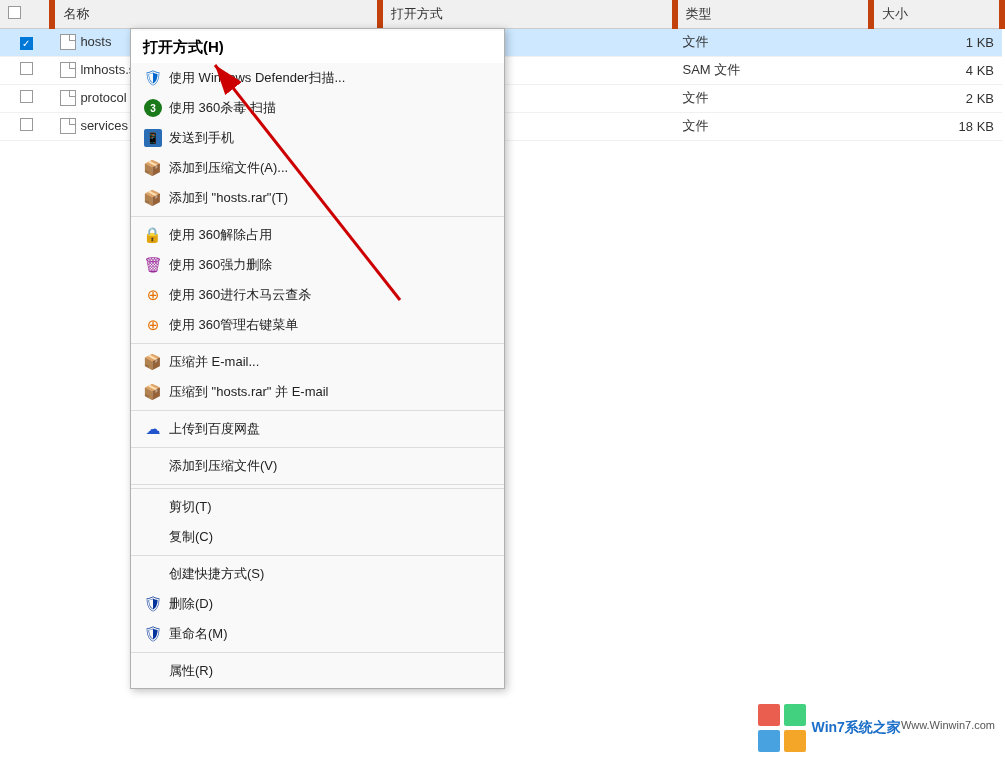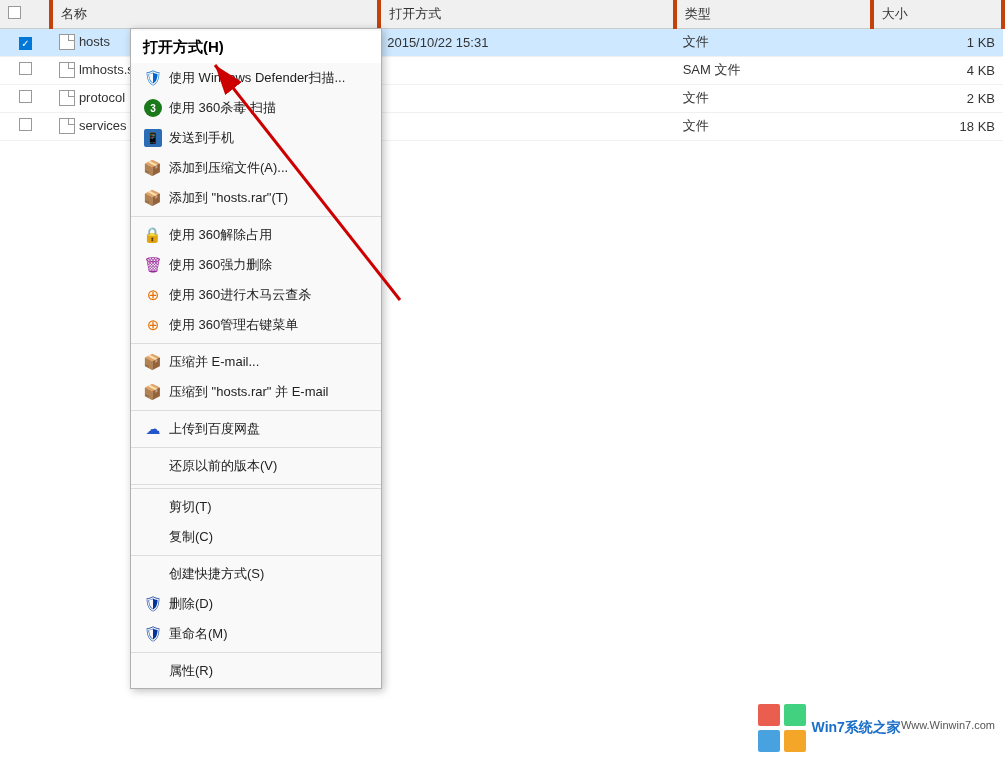--- a/index.html
+++ b/index.html
@@ -22,21 +22,21 @@
 
     
     .file-table {
       width: 100%;
       border-collapse: collapse;
       font-size: 13px;
     }
     .file-table th {
       background: #f0f0f0;
       border-bottom: 1px solid #ccc;
-      border-right: 4px solid #c2410c;
+      border-right: 6px solid #c2410c;
       padding: 4px 8px;
       text-align: left;
       font-weight: normal;
       color: #333;
       height: 28px;
     }
     .file-table td {
       padding: 3px 8px;
       height: 28px;
       border-bottom: 1px solid #f0f0f0;
@@ -90,21 +90,21 @@
       background: #fff;
       border-left: 1px solid #999;
       border-bottom: 1px solid #999;
     }
 
     
     .context-menu {
       position: absolute;
       top: 28px;
       left: 130px;
-      width: 252px;
+      width: 375px;
       background: #f9f9f9;
       border: 1px solid #b0b0b0;
       box-shadow: 2px 2px 8px rgba(0,0,0,0.25);
       z-index: 100;
       padding: 2px 0;
       font-size: 13px;
     }
 
     .menu-item {
       display: flex;
@@ -322,21 +322,21 @@
     <div class="menu-separator"></div>
     <div class="menu-item">
       <span class="menu-icon">
         <span style="font-size:15px;color:#2255cc;">☁</span>
       </span>
       <span class="menu-item-label">上传到百度网盘</span>
     </div>
     <div class="menu-separator"></div>
     <div class="menu-item">
       <span class="menu-icon"></span>
-      <span class="menu-item-label">还原以前的版本(V)</span>
+      <span class="menu-item-label">添加到压缩文件(V)</span>
     </div>
     <div class="menu-separator"></div>
     <div class="menu-separator"></div>
     <div class="menu-item">
       <span class="menu-icon"></span>
       <span class="menu-item-label">剪切(T)</span>
     </div>
     <div class="menu-item">
       <span class="menu-icon"></span>
       <span class="menu-item-label">复制(C)</span>

